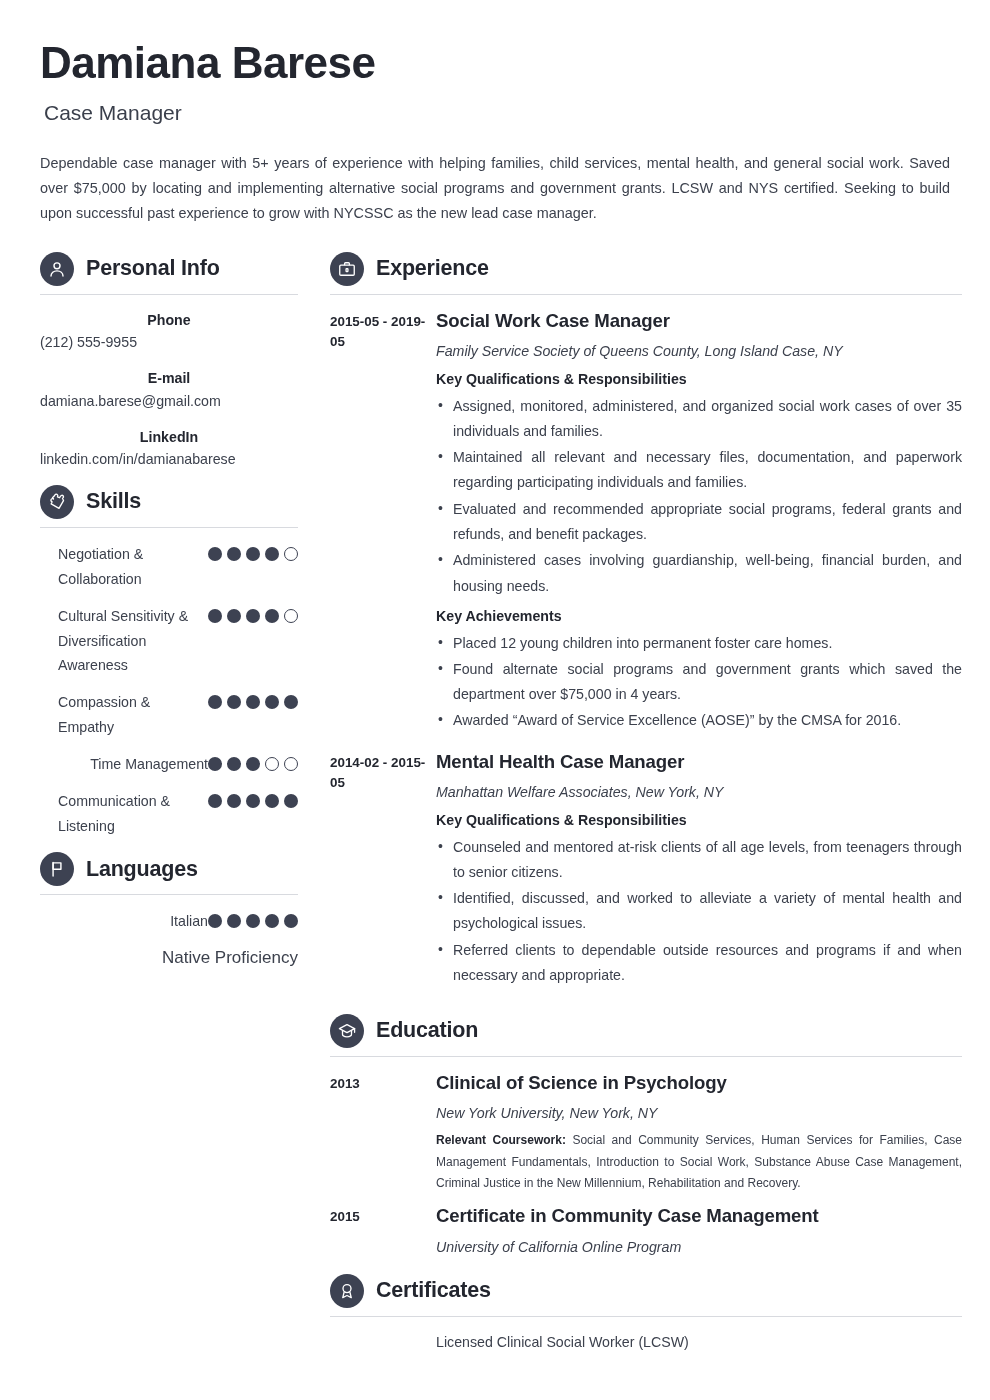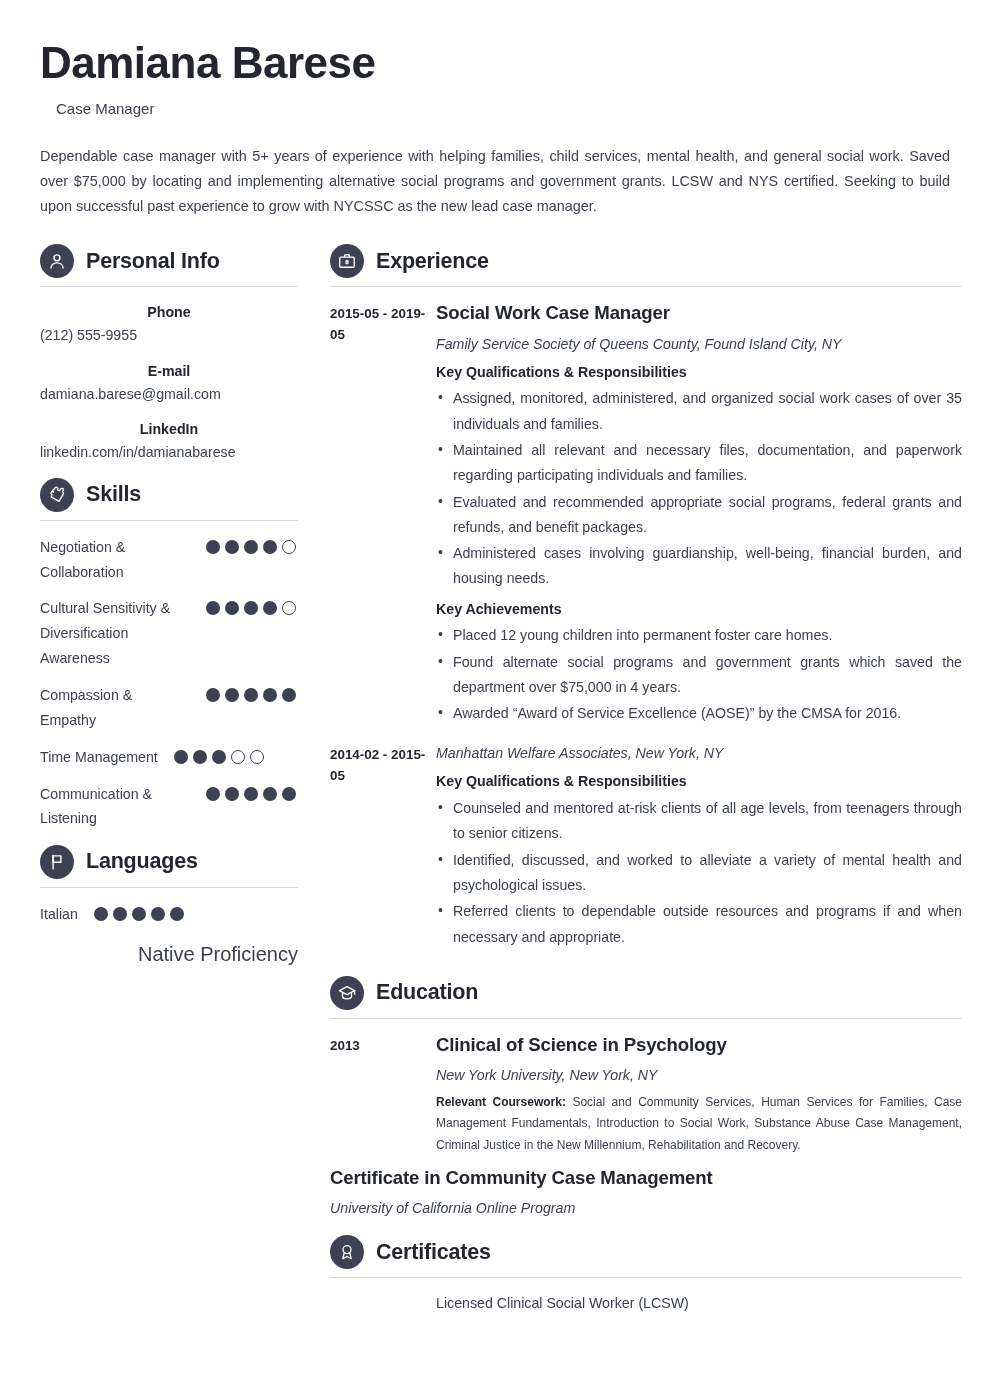--- a/index.html
+++ b/index.html
@@ -18,24 +18,24 @@
   
   .name {
     font-size: 44px;
     font-weight: bold;
     letter-spacing: -0.5px;
     color: #23262f;
     line-height: 1.05;
     margin: 0 0 14px 0;
   }
   .job-title {
-    font-size: 15px;
+    font-size: 21px;
     font-weight: normal;
     color: #3a3f4b;
-    margin: 0 0 26px 16px;
+    margin: 0 0 26px 4px;
     line-height: 1.2;
   }
   .summary {
     font-size: 14.4px;
     line-height: 1.72;
     color: #3c414d;
     text-align: justify;
     margin: 18px 0 26px 0;
     width: 910px;
   }
@@ -72,38 +72,38 @@
 
   
   .pi-item { margin-bottom: 13px; }
   .pi-label { font-size: 14.2px; font-weight: bold; color: #23262f; line-height: 1.6; text-align: center; }
   .pi-value { font-size: 14.2px; color: #3c414d; line-height: 1.6; word-break: break-word; }
 
   
   .skill-row {
     display: flex;
     align-items: flex-start;
-    justify-content: flex-start;
+    justify-content: flex-end;
     margin-bottom: 12px;
-    gap: 16px;
+    gap: 0;
   }
   .skill-name {
     font-size: 14.2px;
     color: #3c414d;
     line-height: 1.75;
     max-width: 150px;
   }
   .dots { display: flex; gap: 5px; padding-top: 5px; flex: 0 0 auto; }
   .dot { width: 14px; height: 14px; border-radius: 50%; }
   .dot.on { background: #3d4252; }
   .dot.off { background: #ffffff; border: 1.6px solid #3d4252; }
 
   .lang-block { margin-bottom: 6px; }
   .lang-level {
-    font-size: 20px;
+    font-size: 17px;
     color: #3c414d;
     text-align: right;
     line-height: 1.7;
     margin-top: -2px;
   }
 
   
   .entry { display: flex; margin-bottom: 10px; }
   .entry-date {
     flex: 0 0 106px;
@@ -321,39 +321,40 @@
             </svg>
           </span>
           <span class="sec-title">Experience</span>
         </div>
         <div class="sec-rule"></div>
         <div id="experience-list">
             <div class="entry">
               <div class="entry-date">2015-05 - 2019-05</div>
               <div class="entry-main">
                 <div class="entry-title">Social Work Case Manager</div>
-                <div class="entry-sub">Family Service Society of Queens County, Found Island City, NY</div>
+                <div class="entry-sub">Family Service Society of Queens County, Long Island Case, NY</div>
                 <div class="entry-subhead">Key Qualifications &amp; Responsibilities</div>
                 <ul class="bullets">
                   <li>Assigned, monitored, administered, and organized social work cases of over 35 individuals and families.</li>
                   <li>Maintained all relevant and necessary files, documentation, and paperwork regarding participating individuals and families.</li>
                   <li>Evaluated and recommended appropriate social programs, federal grants and refunds, and benefit packages.</li>
                   <li>Administered cases involving guardianship, well-being, financial burden, and housing needs.</li>
                 </ul>
                 <div class="entry-subhead">Key Achievements</div>
                 <ul class="bullets">
                   <li>Placed 12 young children into permanent foster care homes.</li>
                   <li>Found alternate social programs and government grants which saved the department over $75,000 in 4 years.</li>
                   <li>Awarded “Award of Service Excellence (AOSE)” by the CMSA for 2016.</li>
                 </ul>
               </div>
             </div>
             <div class="entry">
               <div class="entry-date">2014-02 - 2015-05</div>
               <div class="entry-main">
+                <div class="entry-title">Mental Health Case Manager</div>
                 <div class="entry-sub">Manhattan Welfare Associates, New York, NY</div>
                 <div class="entry-subhead">Key Qualifications &amp; Responsibilities</div>
                 <ul class="bullets">
                   <li>Counseled and mentored at-risk clients of all age levels, from teenagers through to senior citizens.</li>
                   <li>Identified, discussed, and worked to alleviate a variety of mental health and psychological issues.</li>
                   <li>Referred clients to dependable outside resources and programs if and when necessary and appropriate.</li>
                 </ul>
               </div>
             </div>
           </div>
@@ -374,20 +375,21 @@
         <div id="education-list">
             <div class="entry">
               <div class="entry-date">2013</div>
               <div class="entry-main">
                 <div class="entry-title">Clinical of Science in Psychology</div>
                 <div class="entry-sub">New York University, New York, NY</div>
                 <div class="entry-para"><b>Relevant Coursework:</b> Social and Community Services, Human Services for Families, Case Management Fundamentals, Introduction to Social Work, Substance Abuse Case Management, Criminal Justice in the New Millennium, Rehabilitation and Recovery.</div>
               </div>
             </div>
             <div class="entry">
+              <div class="entry-date">2015</div>
               <div class="entry-main">
                 <div class="entry-title">Certificate in Community Case Management</div>
                 <div class="entry-sub">University of California Online Program</div>
               </div>
             </div>
           </div>
       </div>
 
       <div class="section mt-cert">
         <div class="sec-head">

